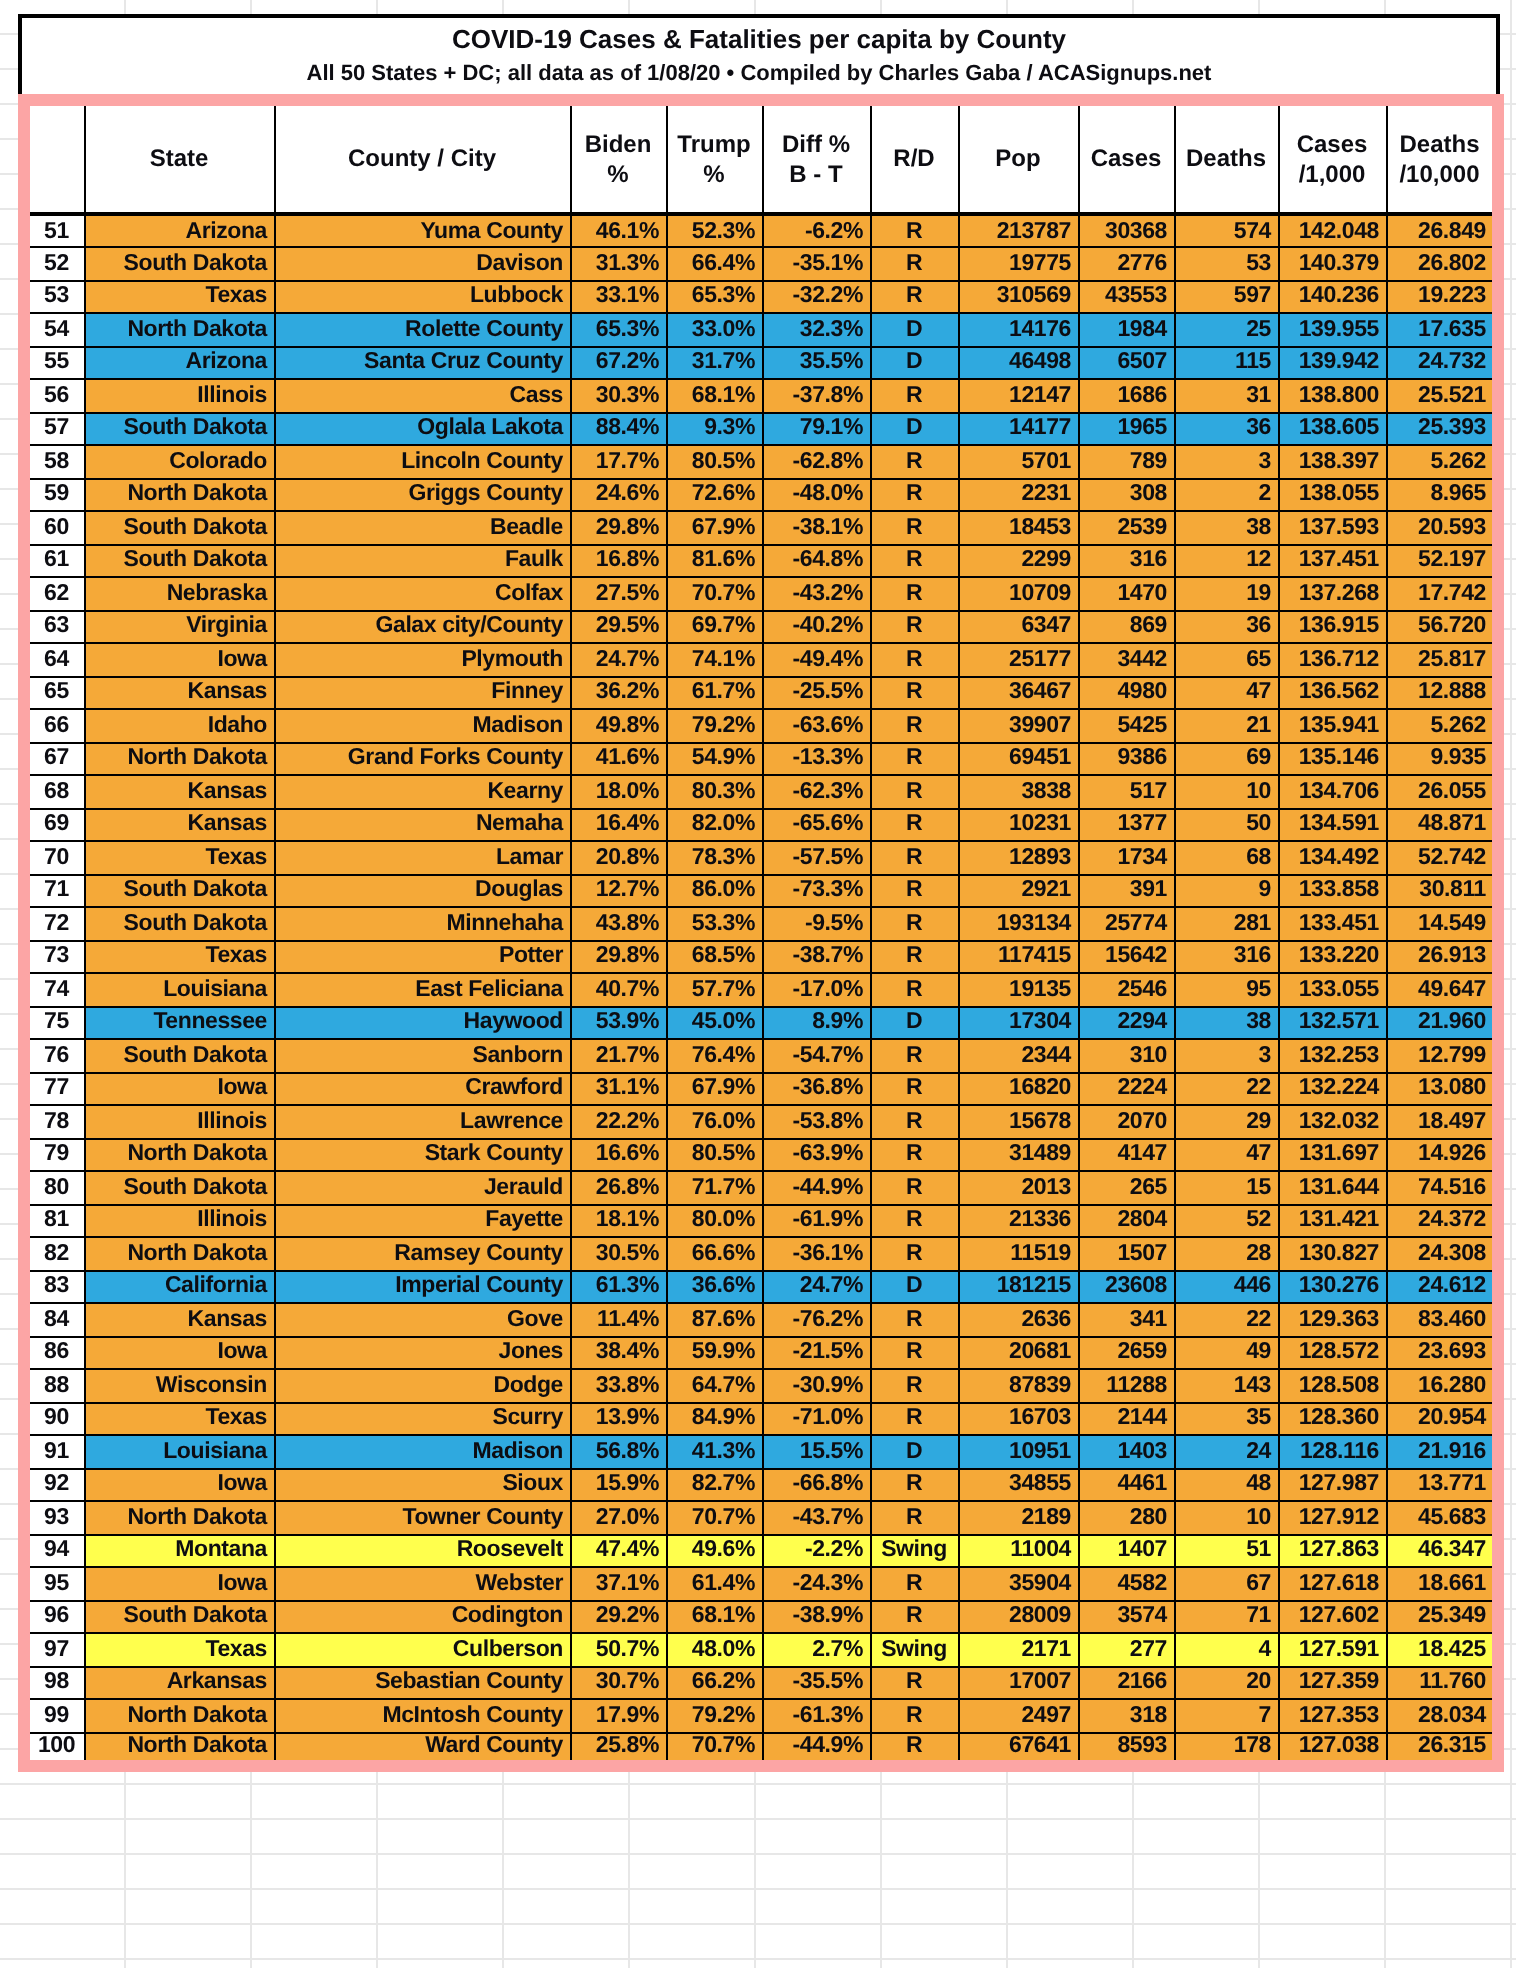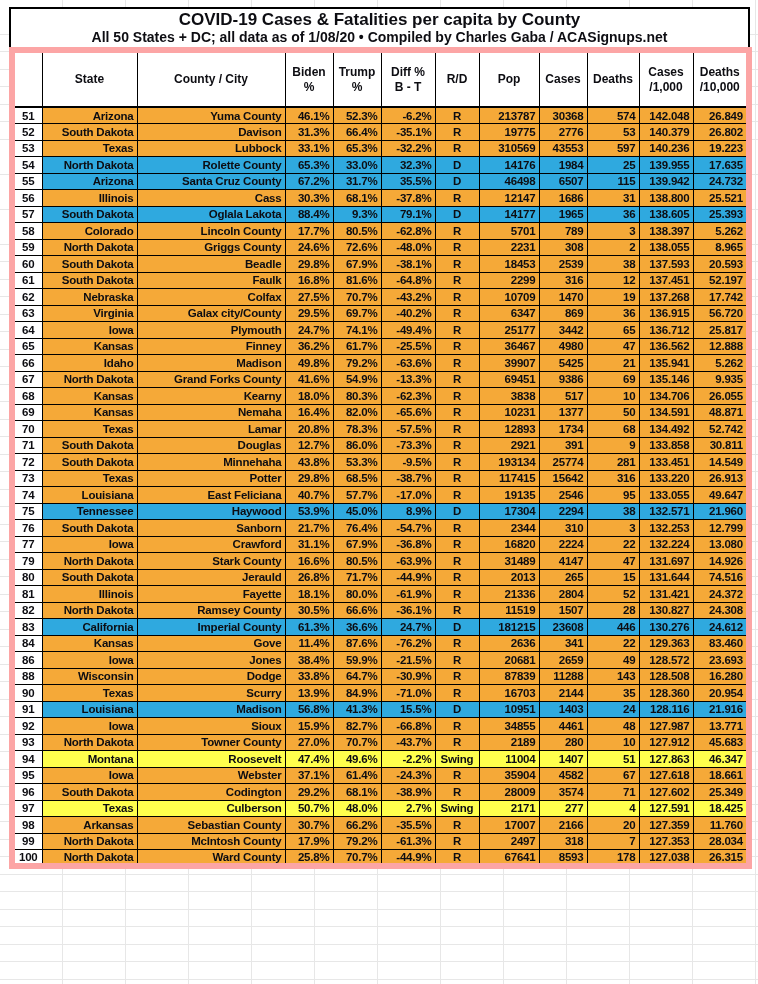--- a/index.html
+++ b/index.html
@@ -19,22 +19,22 @@
 
   .title-block {
     border: 2px solid #000;
     border-bottom: none;
     background: #fff;
     width: 741px;
     text-align: center;
     font-weight: 700;
     color: #0d0d12;
   }
-  .title-line   { font-size: 17px; line-height: 19px; padding-top: 1px; }
-  .subtitle-line{ font-size: 14px; line-height: 17px; padding-bottom: 1px; }
+  .title-line   { font-size: 13px; line-height: 19px; padding-top: 1px; }
+  .subtitle-line{ font-size: 11px; line-height: 17px; padding-bottom: 1px; }
 
   table {
     border-collapse: collapse;
     table-layout: fixed;
     width: 593px;
     border: 6px solid #fca5a5;
   }
   th, td {
     border: 1px solid #000;
     font-weight: 700;
@@ -486,20 +486,34 @@
           <td class="al-right">67.9%</td>
           <td class="al-right">-36.8%</td>
           <td class="al-center">R</td>
           <td class="al-right">16820</td>
           <td class="al-right">2224</td>
           <td class="al-right">22</td>
           <td class="al-right">132.224</td>
           <td class="al-right">13.080</td>
         </tr>
         <tr class="party-r">
+          <td class="rank al-center">78</td>
+          <td class="al-right">Illinois</td>
+          <td class="al-right">Lawrence</td>
+          <td class="al-right">22.2%</td>
+          <td class="al-right">76.0%</td>
+          <td class="al-right">-53.8%</td>
+          <td class="al-center">R</td>
+          <td class="al-right">15678</td>
+          <td class="al-right">2070</td>
+          <td class="al-right">29</td>
+          <td class="al-right">132.032</td>
+          <td class="al-right">18.497</td>
+        </tr>
+        <tr class="party-r">
           <td class="rank al-center">79</td>
           <td class="al-right">North Dakota</td>
           <td class="al-right">Stark County</td>
           <td class="al-right">16.6%</td>
           <td class="al-right">80.5%</td>
           <td class="al-right">-63.9%</td>
           <td class="al-center">R</td>
           <td class="al-right">31489</td>
           <td class="al-right">4147</td>
           <td class="al-right">47</td>

